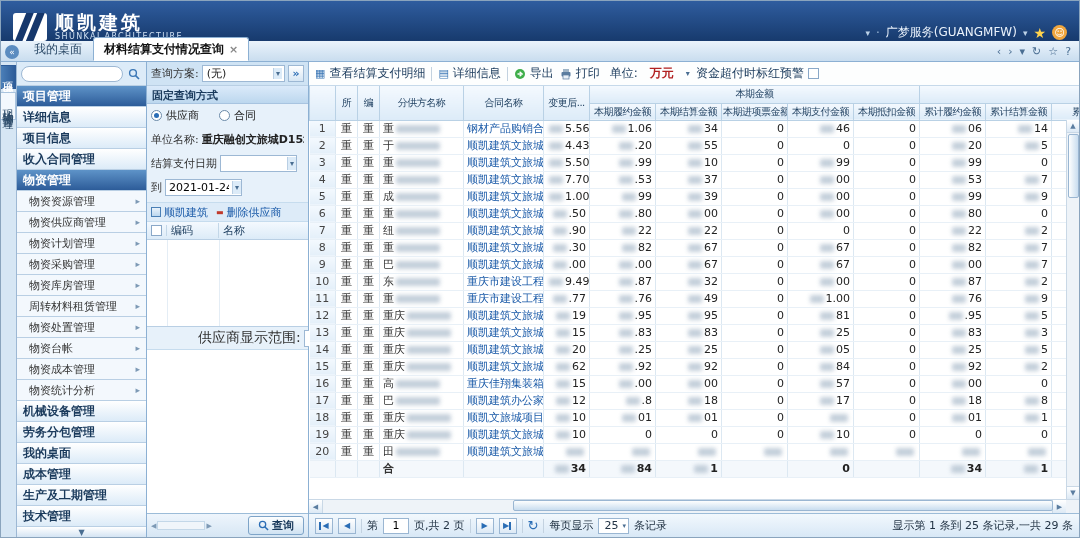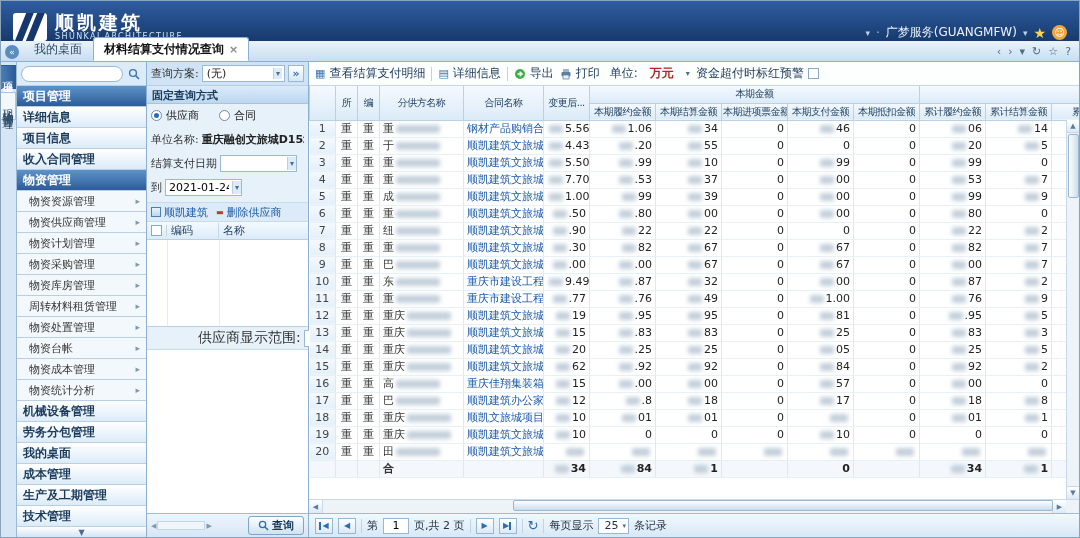--- a/index.html
+++ b/index.html
@@ -813,16 +813,17 @@
         <span class="pg-btn">▶<span class="bar"></span></span>
         <span class="pg-sep"></span>
         <span class="pg-refresh">↻</span>
         <span class="pg-sep"></span>
         <span>每页显示</span>
         <span class="pg-select">
           <span>25</span>
           <i class="dd">▾</i>
         </span>
         <span>条记录</span>
+        <span class="pg-summary">显示第 1 条到 25 条记录,一共 29 条</span>
       </div>
     </main>
   </div>
 </div>
 
 </body></html>

